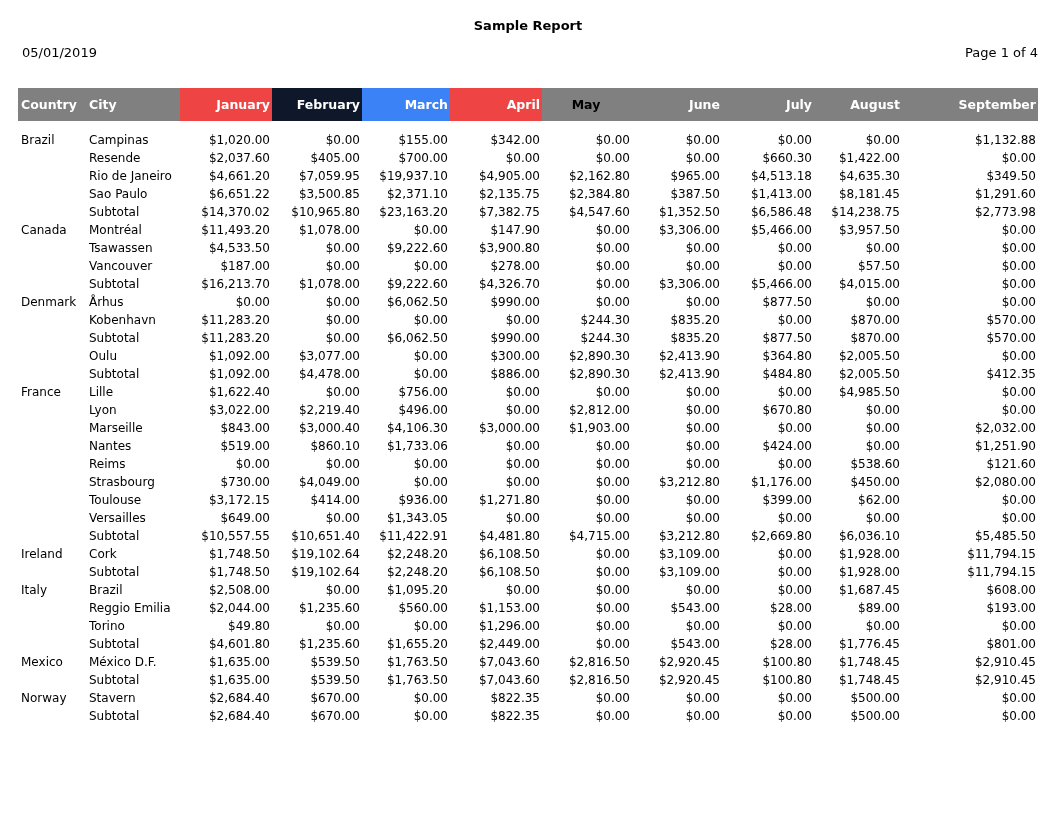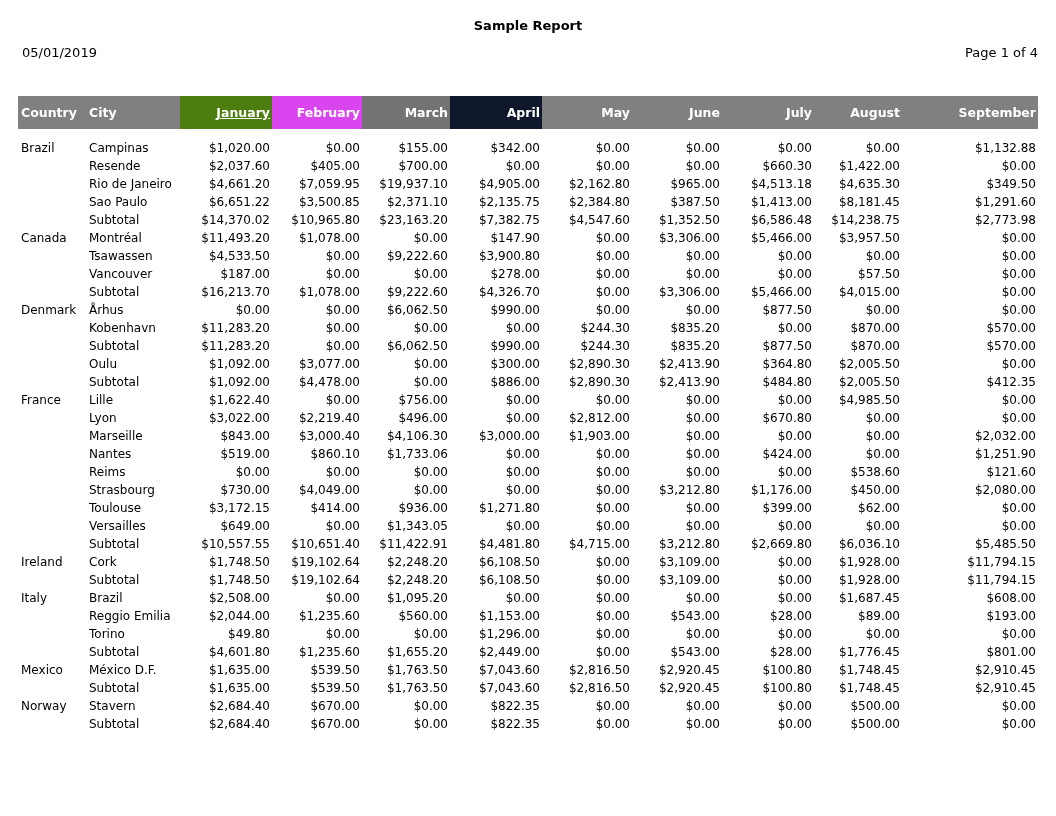--- a/index.html
+++ b/index.html
@@ -16,21 +16,21 @@
     text-align:center; font-size:13px; font-weight:bold;
   }
   .report-date {
     position:absolute; top:45px; left:22px; font-size:13px;
   }
   .report-page {
     position:absolute; top:45px; right:18px; font-size:13px;
   }
 
   table.report {
-    position:absolute; top:96px; left:18px;
+    position:absolute; top:88px; left:18px;
     width:1020px; table-layout:fixed; border-collapse:collapse;
     font-size:12px;
   }
   th {
     height:33px; font-size:12.5px; font-weight:bold;
     white-space:nowrap; overflow:hidden;
   }
   td {
     height:18px; line-height:18px;
     white-space:nowrap; overflow:hidden;
@@ -59,25 +59,25 @@
       <col style="width:90px">
       <col style="width:90px">
       <col style="width:92px">
       <col style="width:88px">
       <col style="width:136px">
     </colgroup>
     <thead>
       <tr>
           <th class="l" style="background: rgb(128, 128, 128); color: rgb(255, 255, 255);">Country</th>
           <th class="l" style="background: rgb(128, 128, 128); color: #ffffff;">City</th>
-          <th class="r" style="background: #4d7c0f; color: rgb(255, 255, 255); text-decoration: underline;">January</th>
-          <th class="r" style="background: #d946ef; color: rgb(255, 255, 255);">February</th>
-          <th class="r" style="background: #737373; color: rgb(255, 255, 255);">March</th>
-          <th class="r" style="background: #0f172a; color: rgb(255, 255, 255);">April</th>
-          <th class="r" style="background: rgb(128, 128, 128); color: #ffffff;">May</th>
+          <th class="r" style="background: #ef4444; color: rgb(255, 255, 255);">January</th>
+          <th class="r" style="background: #0f172a; color: rgb(255, 255, 255);">February</th>
+          <th class="r" style="background: #3b82f6; color: rgb(255, 255, 255);">March</th>
+          <th class="r" style="background: #ef4444; color: rgb(255, 255, 255);">April</th>
+          <th class="r" style="background: rgb(128, 128, 128); color: #000000; text-align: center;">May</th>
           <th class="r" style="background: rgb(128, 128, 128); color: rgb(255, 255, 255);">June</th>
           <th class="r" style="background: rgb(128, 128, 128); color: rgb(255, 255, 255);">July</th>
           <th class="r" style="background: rgb(128, 128, 128); color: rgb(255, 255, 255);">August</th>
           <th class="r last" style="background: rgb(128, 128, 128); color: rgb(255, 255, 255);">September</th>
         </tr>
     </thead>
     <tbody>
         <tr>
           <td class="l">Brazil</td>
           <td class="l">Campinas</td>

